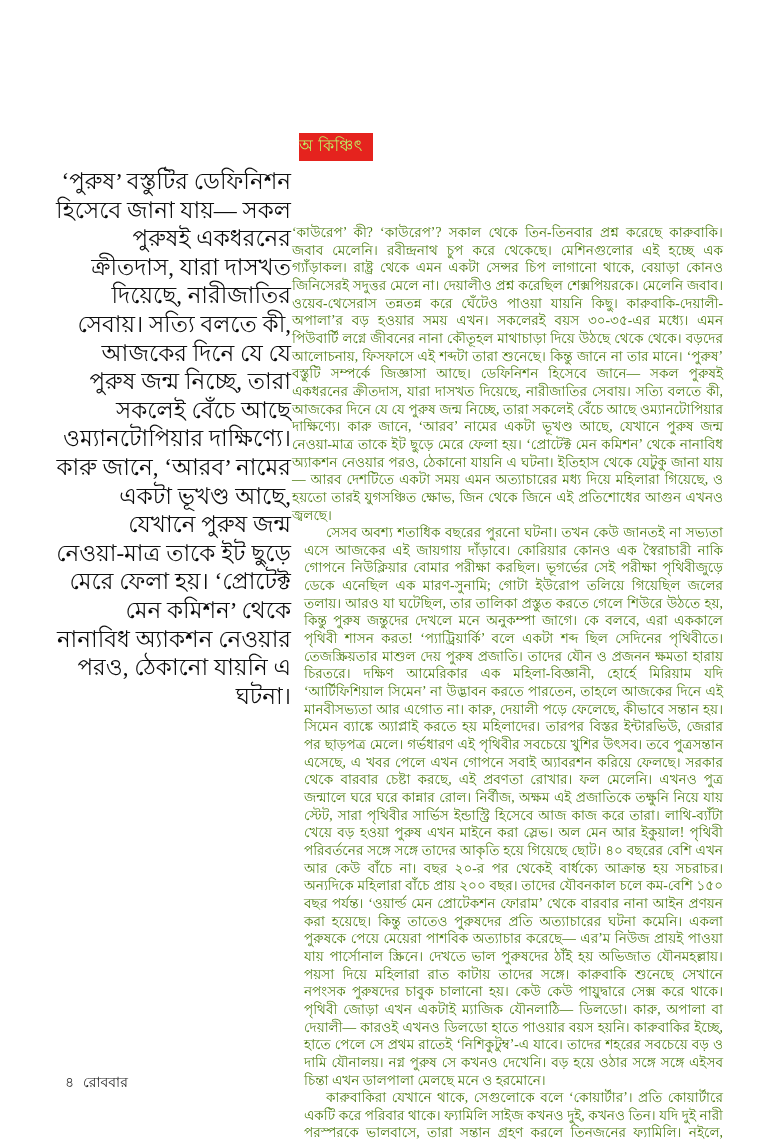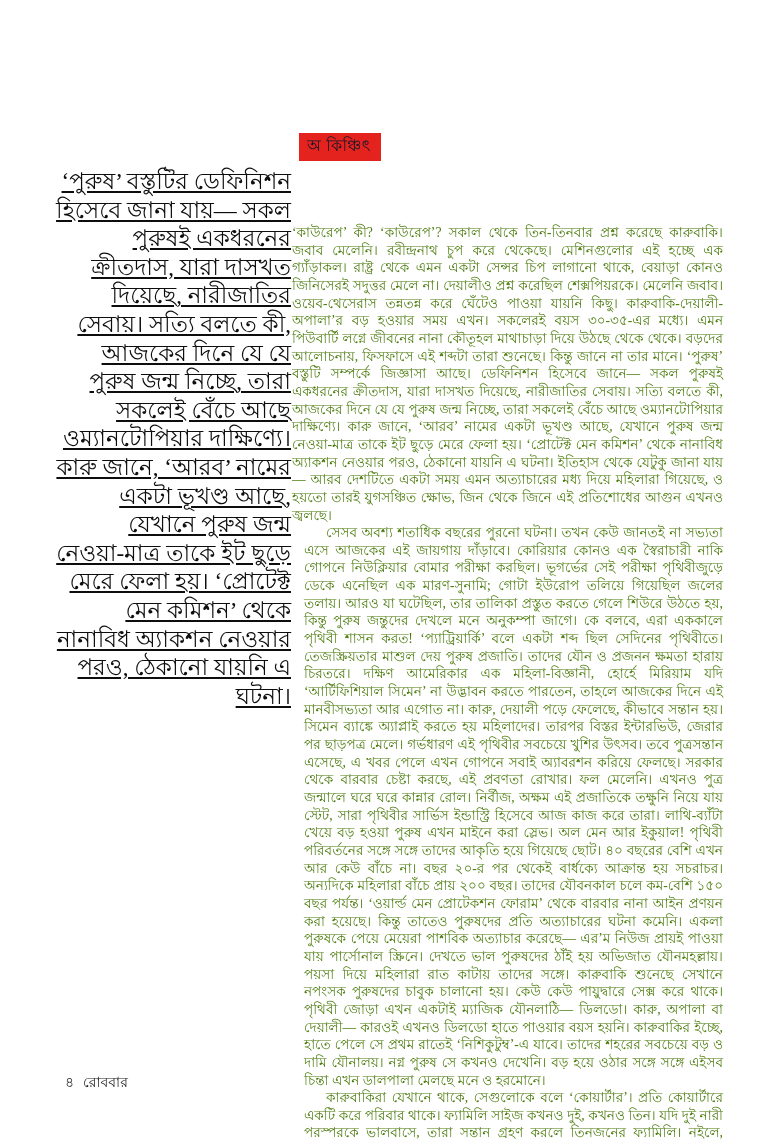--- a/index.html
+++ b/index.html
@@ -11,24 +11,24 @@
     margin: 0 auto;
     background: #ffffff;
     overflow: hidden;
     font-family: "Liberation Serif", "DejaVu Serif", serif;
     color: #161616;
   }
   .section-badge {
     position: absolute;
     left: 299px;
     top: 133px;
-    color: #0f172a;
+    color: #bef264;
     font-size: 16px;
     line-height: 1;
-    padding: 5px 10px 7px 8px;
+    padding: 5px 10px 7px 0;
     font-family: "Liberation Sans", "DejaVu Sans", sans-serif;
     letter-spacing: 0.5px;
   }
   .byline {
     position: absolute;
     left: 291px;
     top: 165px;
     width: 435px;
     font-size: 26px;
     font-weight: 400;
@@ -39,21 +39,20 @@
   .pullquote {
     position: absolute;
     left: 55px;
     top: 168px;
     width: 236px;
     text-align: right;
     font-size: 23px;
     line-height: 28.6px;
     color: #0d0d0d;
     font-weight: 400;
-    text-decoration: underline;
   }
   .body-column {
     position: absolute;
     left: 292px;
     top: 224px;
     width: 431px;
     font-size: 13.6px;
     line-height: 17.65px;
     text-align: justify;
     color: #4d7c0f;

